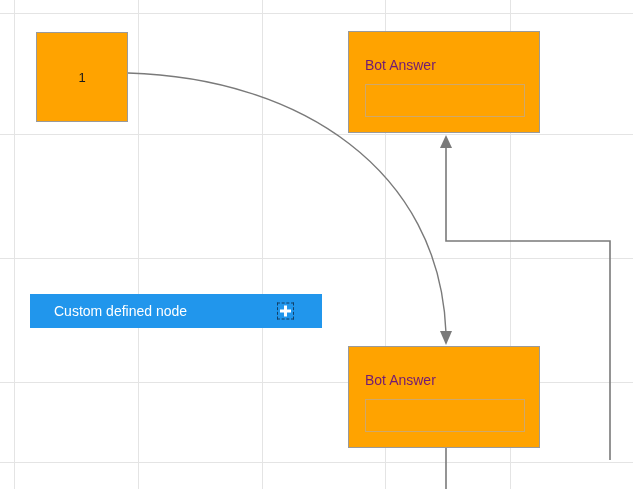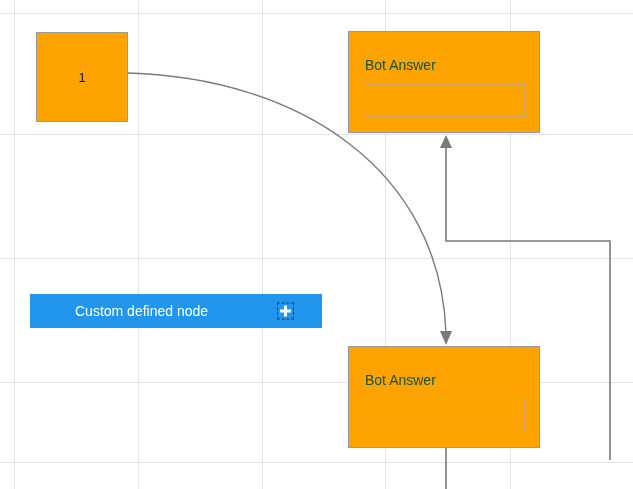--- a/index.html
+++ b/index.html
@@ -43,21 +43,21 @@
   .node-square .node-num {
     font-size: 13px;
     color: #1a1a1a;
     font-family: "Liberation Sans", sans-serif;
   }
   .node-card .node-title {
     position: absolute;
     left: 16px;
     top: 26px;
     font-size: 14px;
-    color: #14532d;
+    color: #701a75;
     font-family: "Liberation Sans", sans-serif;
     line-height: 1;
     white-space: nowrap;
   }
   .node-card .node-slot {
     position: absolute;
     left: 16px;
     top: 52px;
     width: 160px;
     height: 33px;
@@ -70,21 +70,21 @@
     position: absolute;
     z-index: 4;
     box-sizing: border-box;
     background: #2196ec;
     display: flex;
     align-items: center;
     color: #ffffff;
   }
   .toolbar-button .tb-label {
     font-size: 14px;
-    margin-left: 45px;
+    margin-left: 24px;
     color: #ffffff;
     font-family: "Liberation Sans", sans-serif;
     white-space: nowrap;
   }
   .toolbar-button .tb-add {
     position: absolute;
     right: 28px;
     top: 50%;
     transform: translateY(-50%);
     width: 17px;

